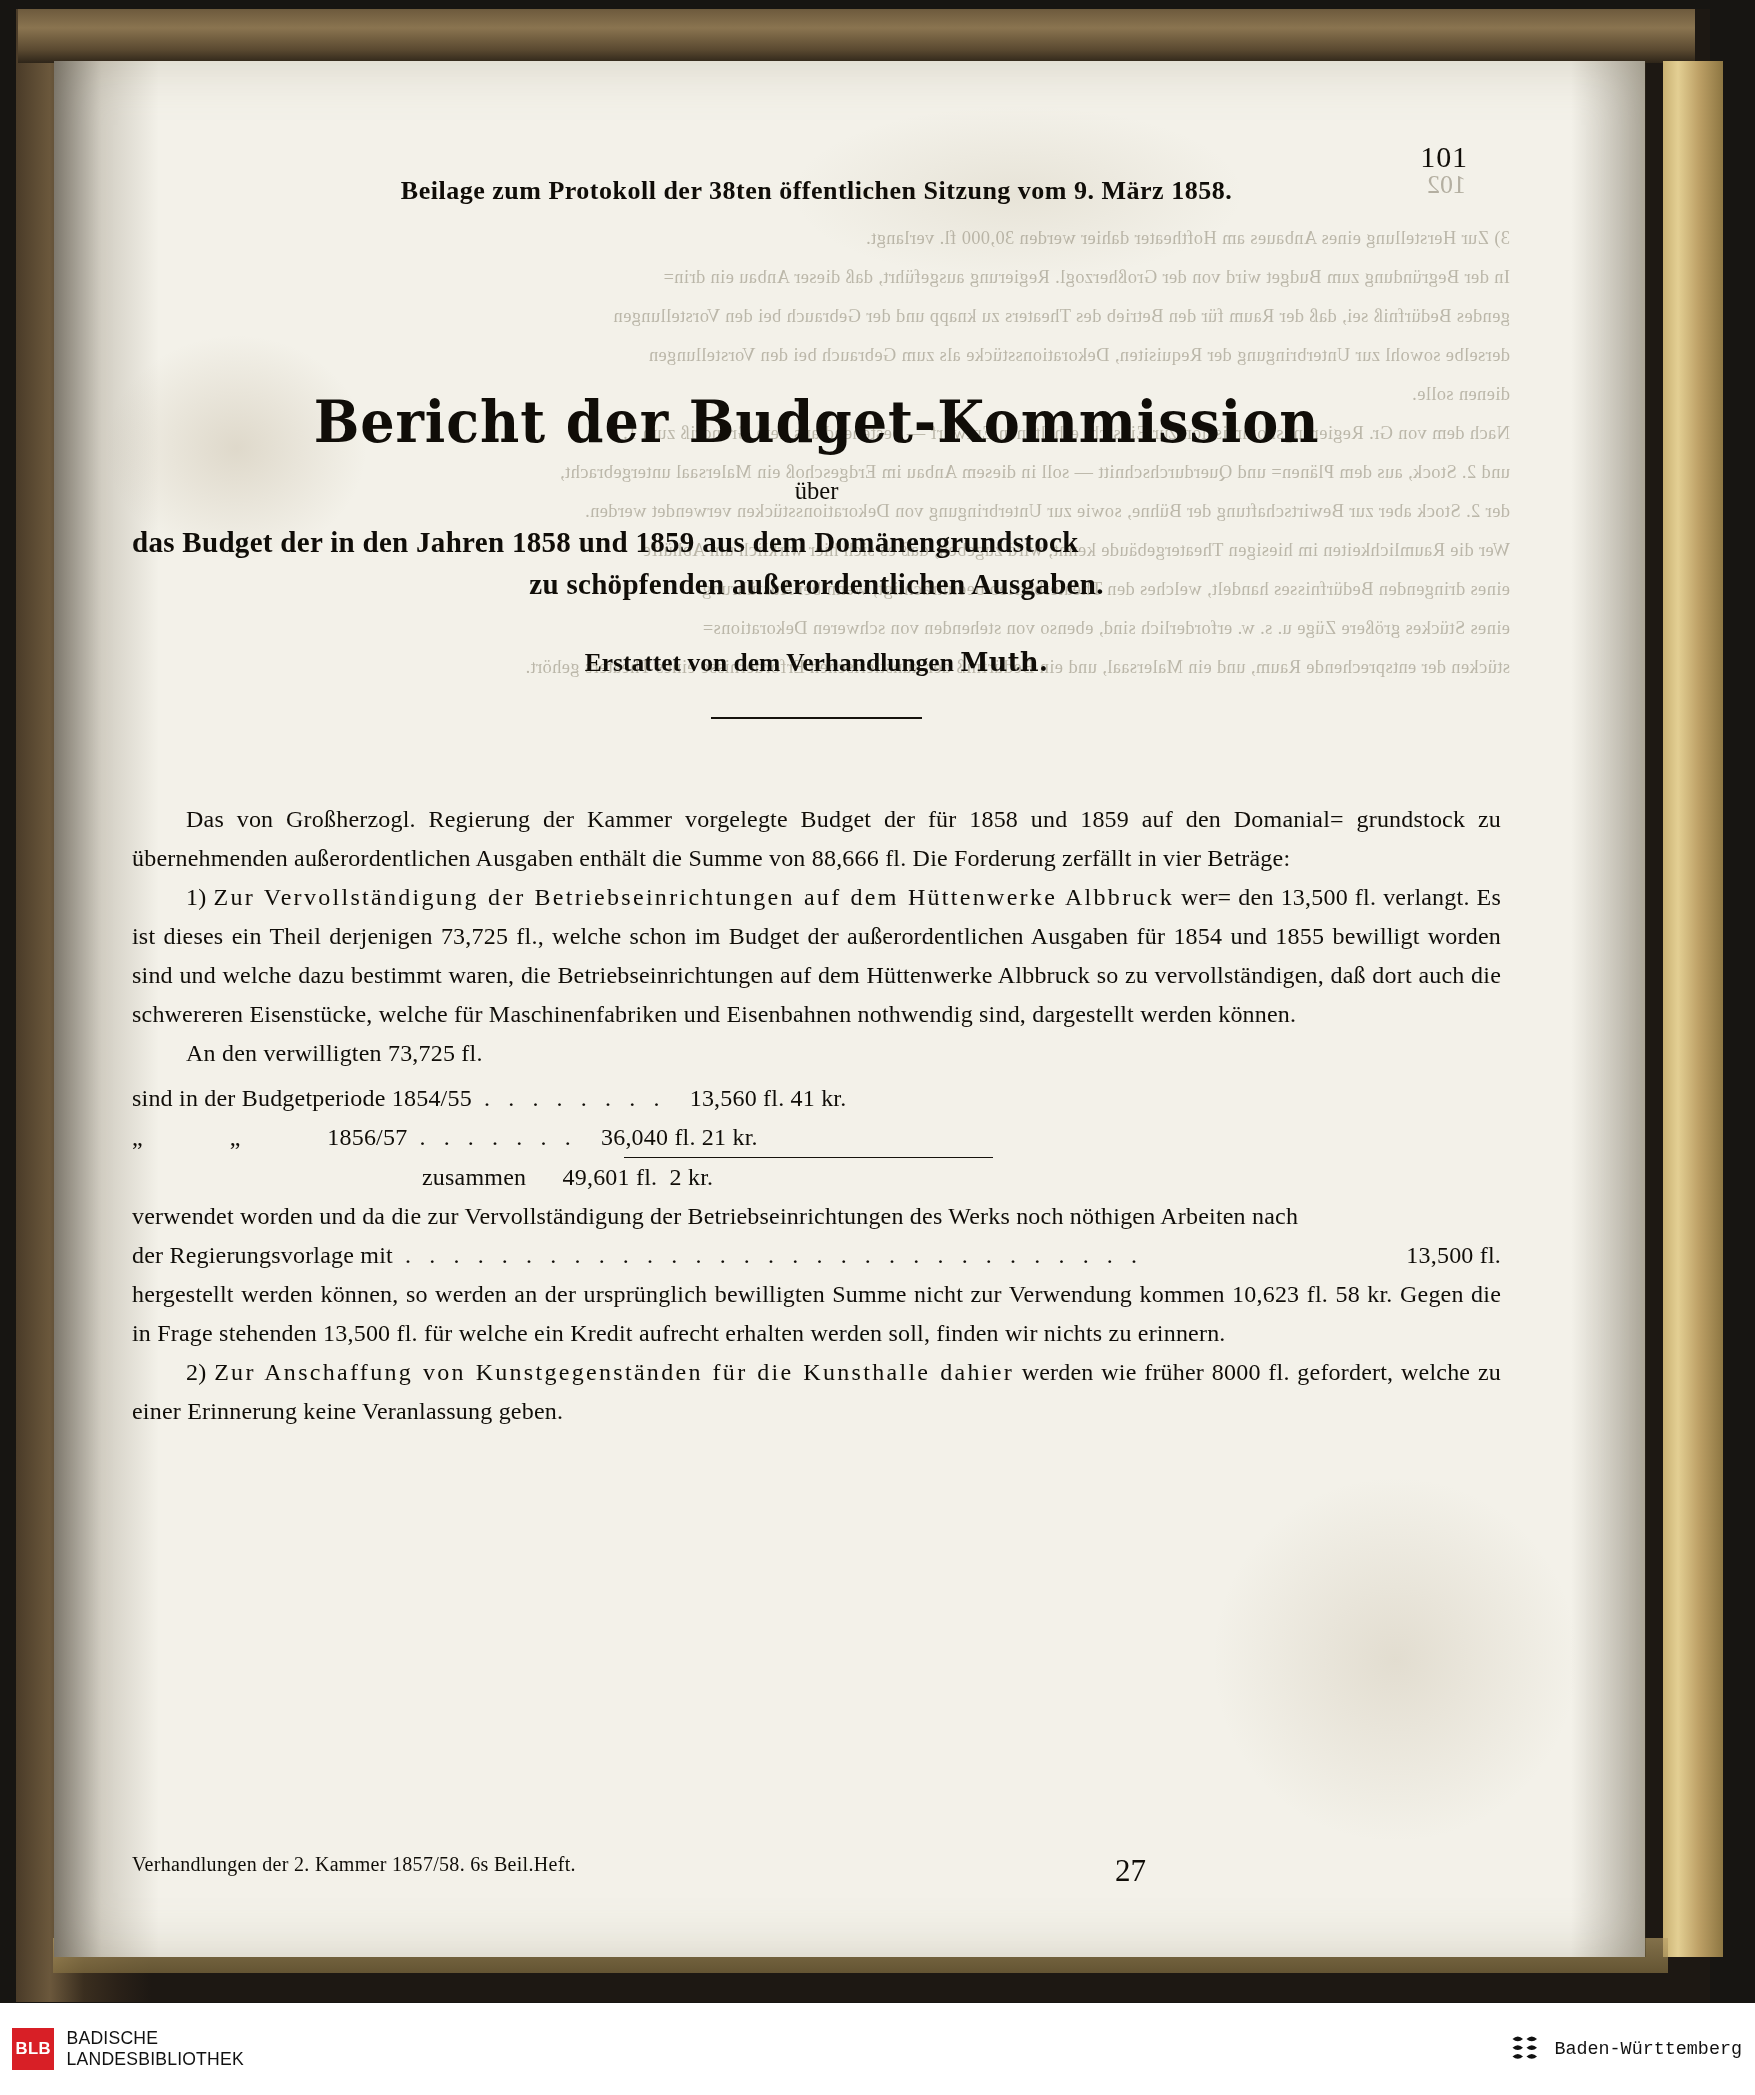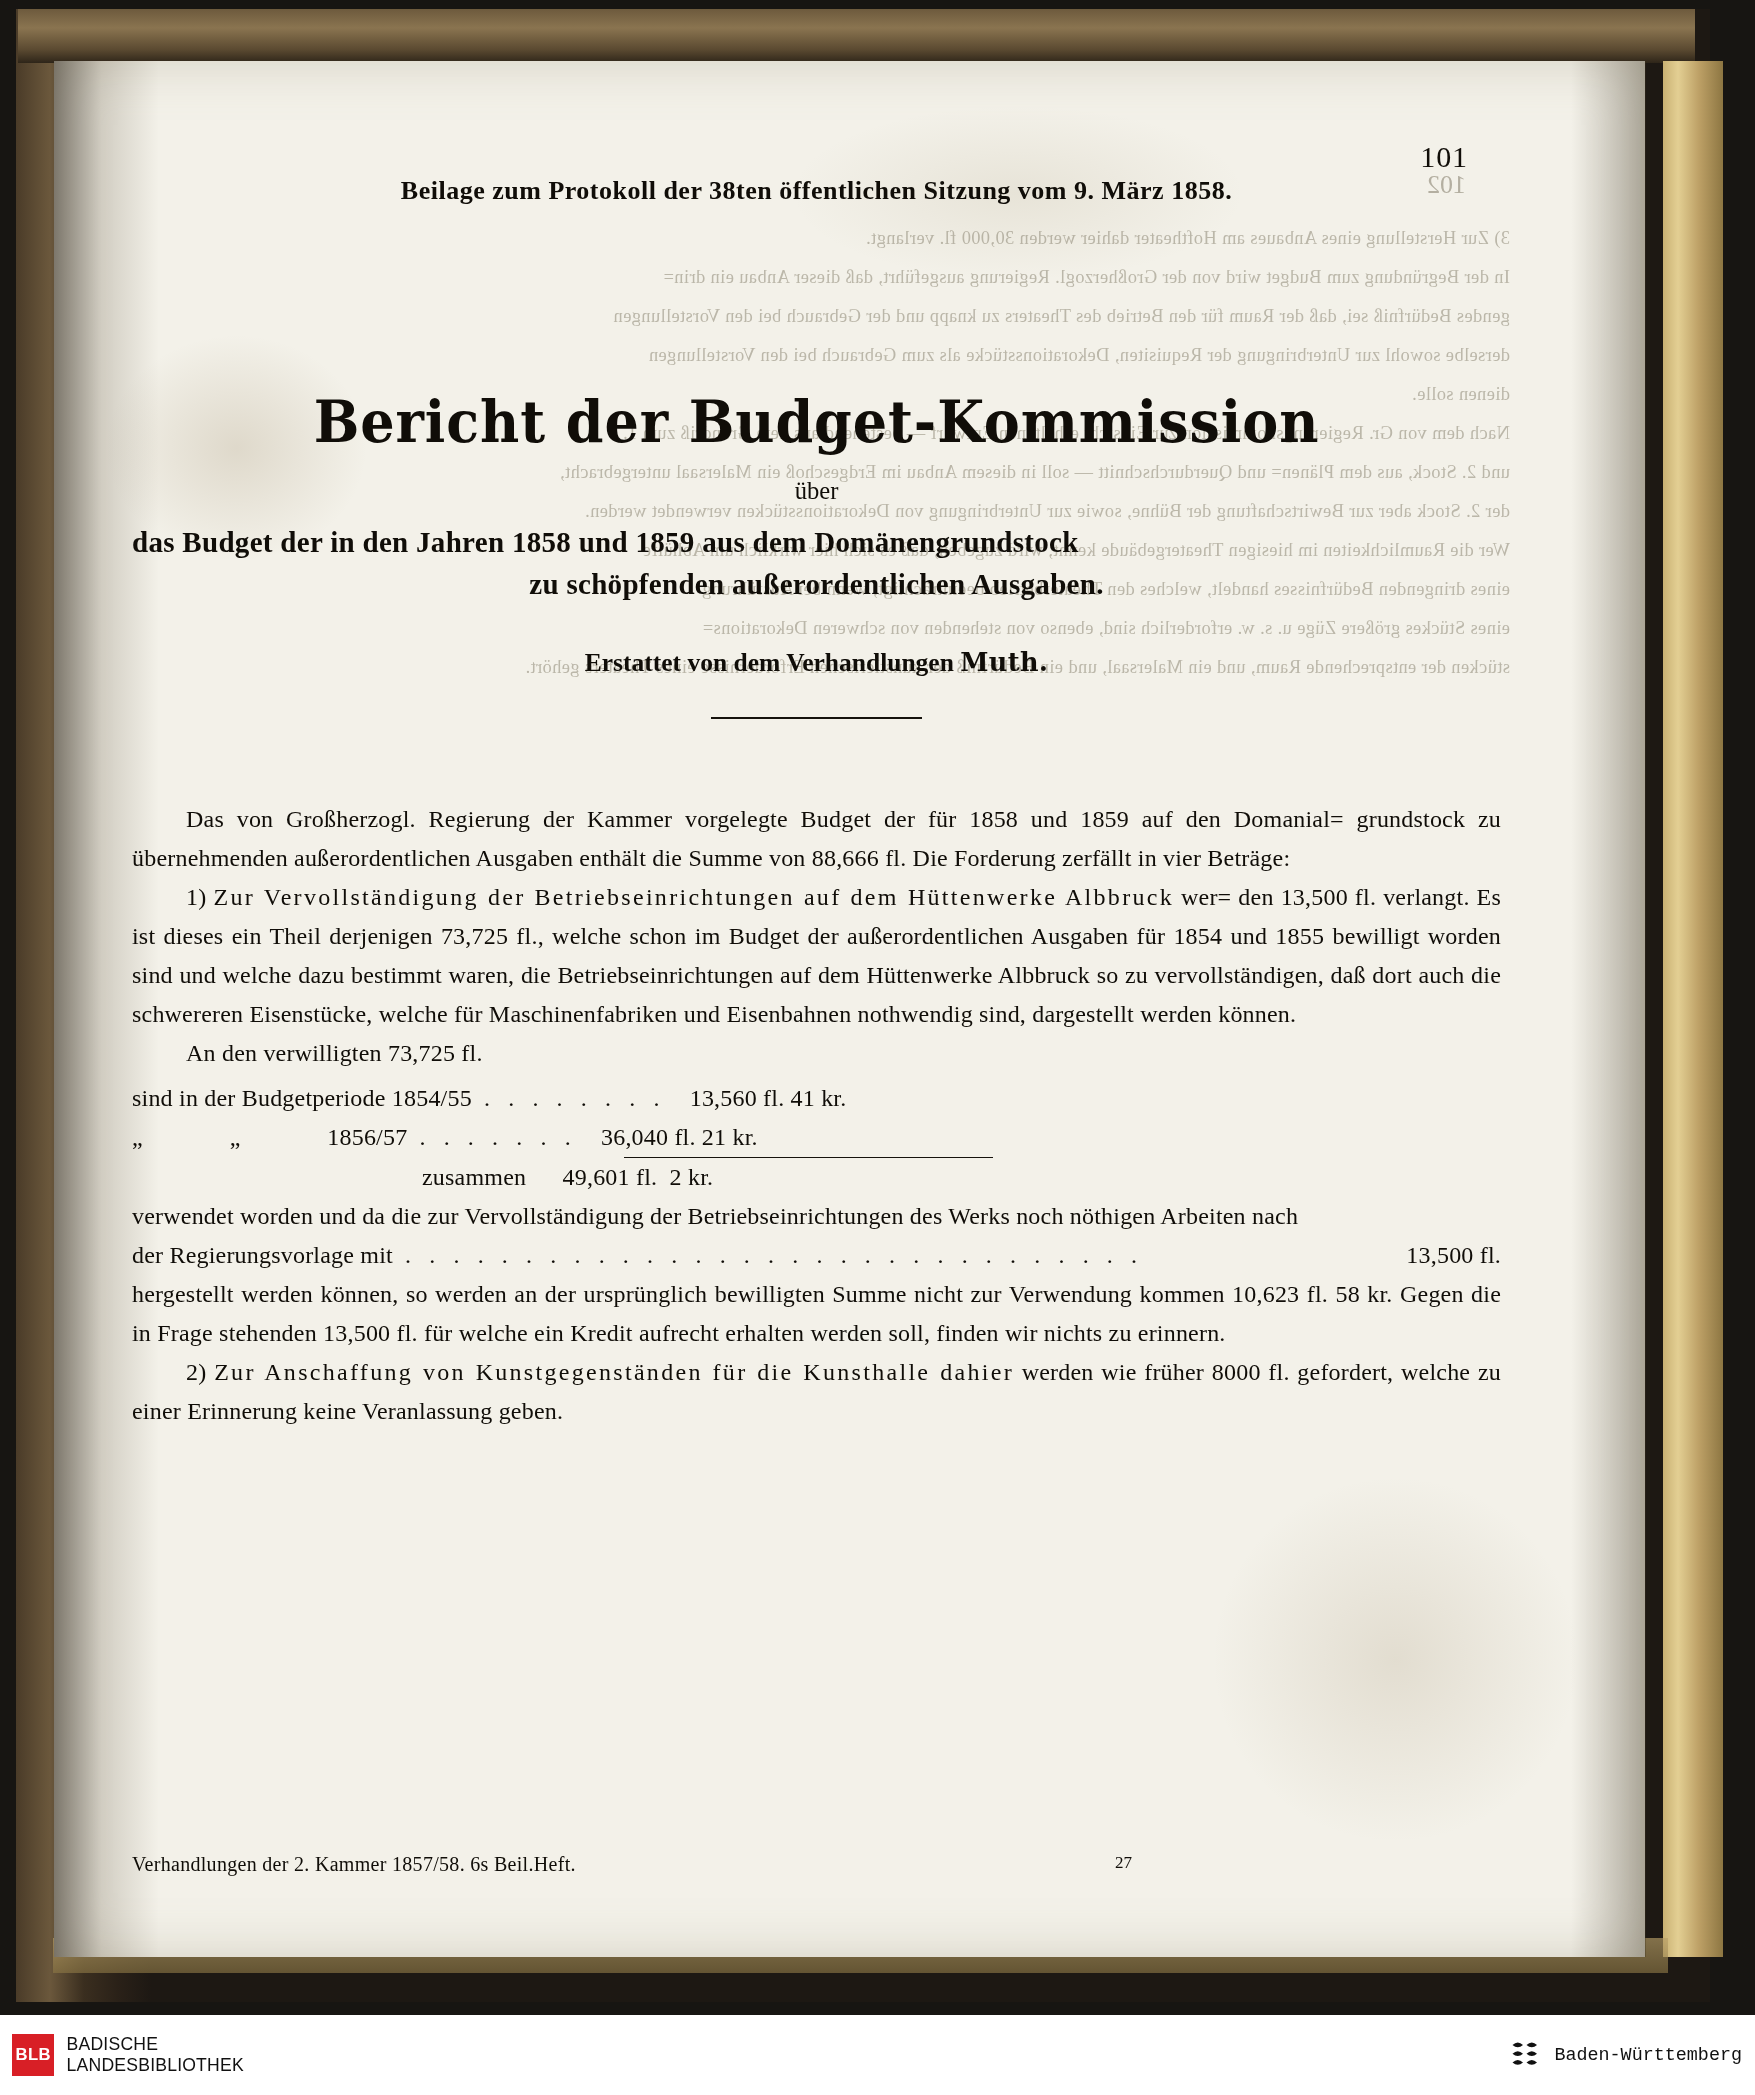--- a/index.html
+++ b/index.html
@@ -229,28 +229,28 @@
     left: 0;
     bottom: -5.3px;
     width: 1369px;
     display: flex;
     align-items: baseline;
   }
   .footline .left { font-size: 20px; letter-spacing: 0.3px; }
   .footline .right {
     position: absolute;
     left: 983px;
-    font-size: 17px;
+    font-size: 31px;
   }
 
   
   #bottombar {
     position: absolute;
     left: 0; bottom: 0;
-    width: 1756px; height: 80px;
+    width: 1756px; height: 92px;
     background: #ffffff;
     display: flex;
     align-items: center;
   }
   #blbLogo {
     margin-left: 12.3px;
     width: 42px; height: 42px;
     background: #d81f26;
     color: #ffffff;
     font-family: "Liberation Sans", sans-serif;

